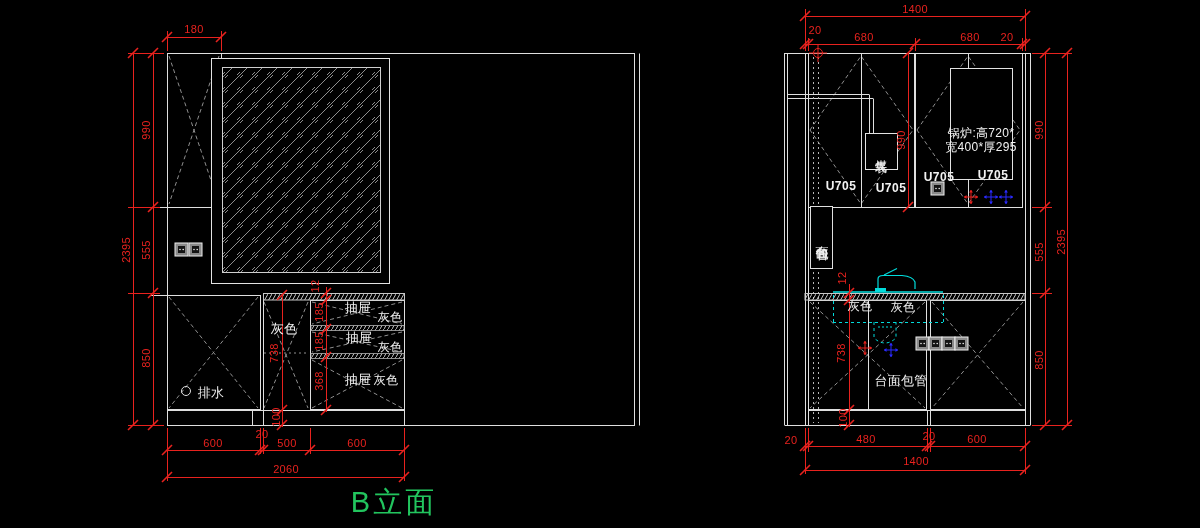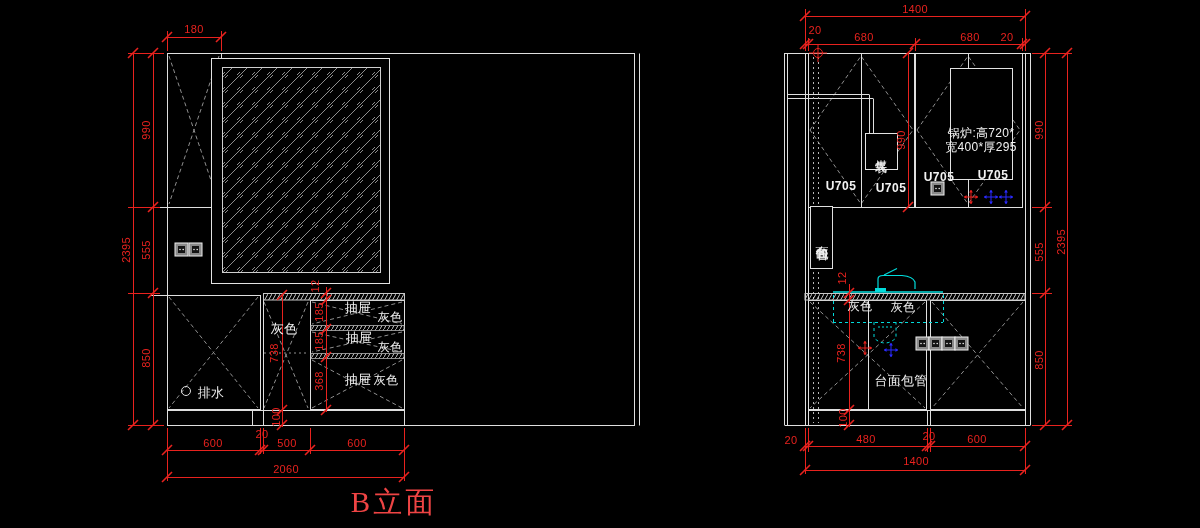--- a/index.html
+++ b/index.html
@@ -6,21 +6,21 @@
   #stage{position:relative;width:1200px;height:528px;background:#000;overflow:hidden;
          font-family:"Liberation Sans",sans-serif;}
   #lines{position:absolute;left:0;top:0;}
   .t{position:absolute;transform:translate(-50%,-50%);white-space:nowrap;
      color:#f2f2f2;font-size:13px;letter-spacing:.3px;line-height:1;}
   .d{color:#e8221e;font-size:11px;}
   .r{transform:translate(-50%,-50%) rotate(-90deg);}
   .v{writing-mode:vertical-rl;text-orientation:upright;letter-spacing:1px;}
   .sm{font-size:12px;}
   .b{font-weight:bold;letter-spacing:.5px;}
-  .title{font-family:Liberation Serif, serif;font-size:29px;color:#ef4444;letter-spacing:3px;}
+  .title{font-family:Liberation Sans, sans-serif;font-size:29px;color:#22c55e;letter-spacing:3px;}
   .rc{stroke:#e8221e;color:#e8221e;}
   .bc{stroke:#2b2bff;color:#2b2bff;}
 </style>
 </head>
 <body>
 
 <div id="stage">
 
 <svg id="lines" width="1200" height="528">
   <defs>

